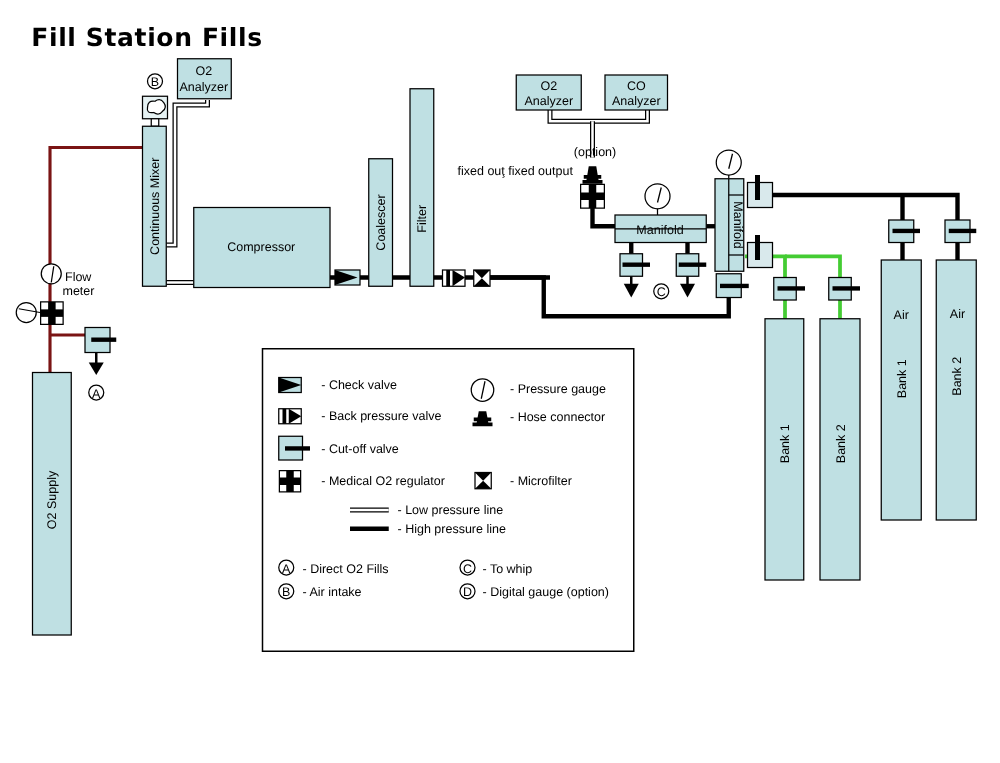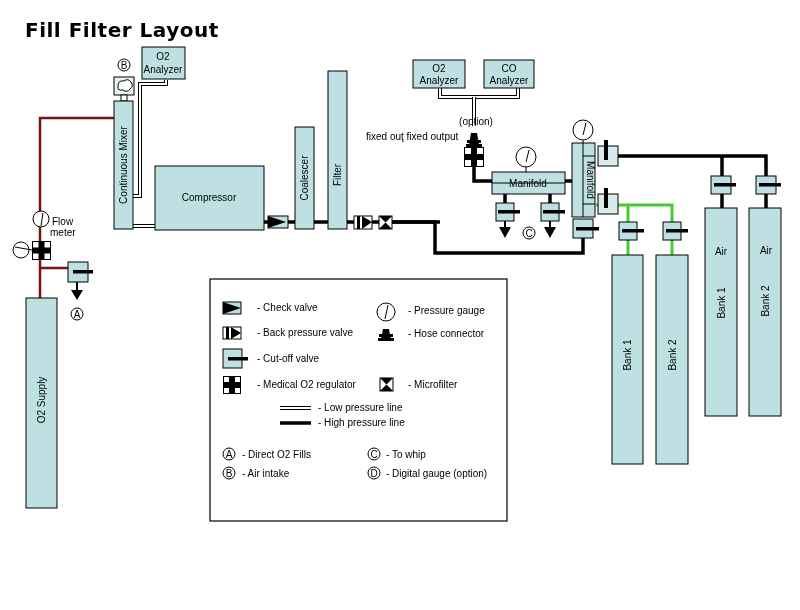--- a/index.html
+++ b/index.html
@@ -11,21 +11,21 @@
   .lgd{font-family:"Liberation Sans",sans-serif;font-size:10px;fill:#000;}
   .hp{stroke:#000;stroke-width:3.5;fill:none;}
   .red{stroke:#7a1414;stroke-width:2.5;fill:none;}
   .grn{stroke:#44cc33;stroke-width:3;fill:none;}
   .lp{stroke:#000;stroke-width:4;fill:none;}
   .lpi{stroke:#fff;stroke-width:2;fill:none;}
 </style>
 </head>
 <body>
 
-<div id="title">Fill Filter Layout</div>
+<div id="title">Fill Station Fills</div>
 
 <svg width="800" height="610" viewBox="0 0 800 610">
   <defs>
     <g id="cutoff">
       <rect x="0" y="0" width="22" height="18" class="box"></rect>
       <rect x="5" y="7.5" width="22" height="3.5" fill="#000"></rect>
     </g>
     <g id="cutoffv">
       <rect x="0" y="0" width="20" height="20" fill="#d9e9ec" stroke="#000"></rect>
       <rect x="8" y="-6" width="4" height="20" fill="#000"></rect>

